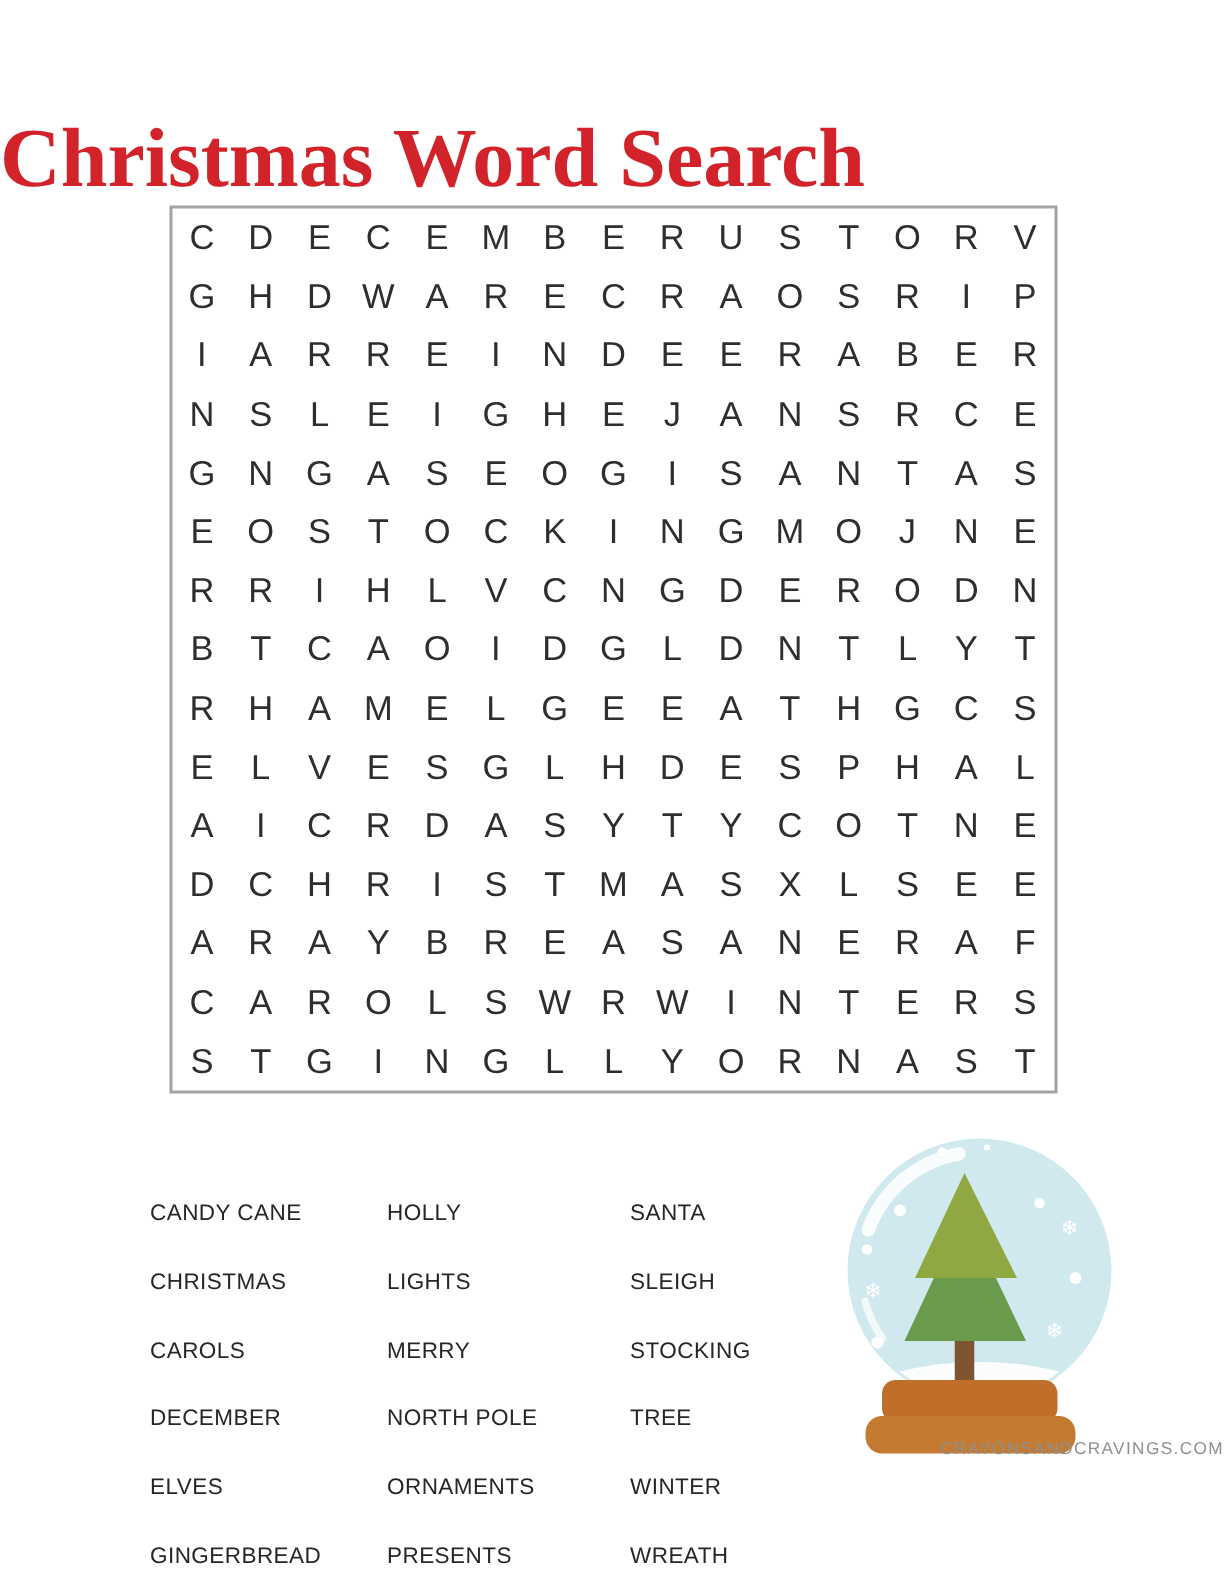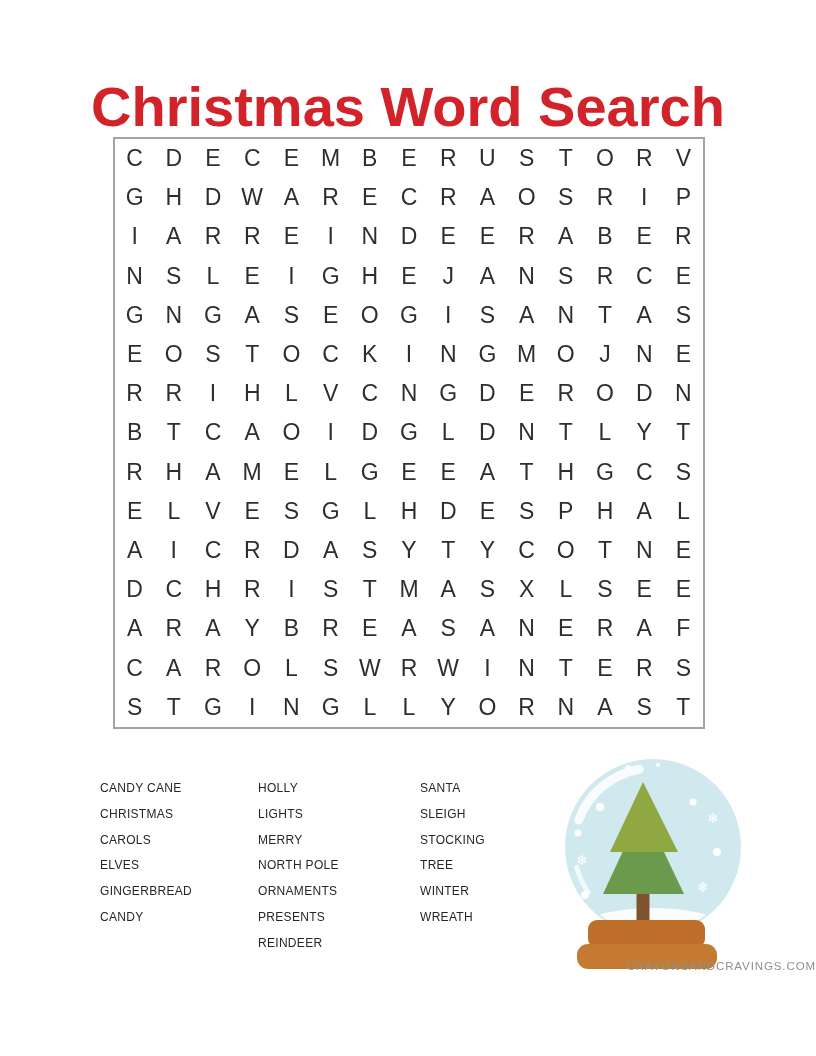--- a/index.html
+++ b/index.html
@@ -5,25 +5,25 @@
   html,body { margin:0; padding:0; }
   body {
     width:816px; height:1056px;
     background:#ffffff;
     font-family:"Liberation Sans", sans-serif;
     position:relative;
     overflow:hidden;
   }
   .title {
     position:absolute; top:36px; left:0; right:0;
-    text-align:center;
     font-size:56px; font-weight:700;
     color:var(--title-red,#d2232a);
     letter-spacing:0px;
     white-space:nowrap;
+    font-family:Liberation Serif, serif;
   }
   .grid-box {
     position:absolute; left:113px; top:137px;
     width:588px; height:588px;
     border:2px solid var(--grid-border,#a3a3a3);
     display:grid;
     grid-template-columns:repeat(15,1fr);
     grid-template-rows:repeat(15,1fr);
     background:#ffffff;
   }
@@ -34,24 +34,25 @@
   }
   .words {
     position:absolute; left:100px; top:776px;
     display:flex;
   }
   .word-col { display:flex; flex-direction:column; }
   .word-col:nth-child(1){ width:158px; }
   .word-col:nth-child(2){ width:162px; }
   .word {
     height:25.8px; line-height:25.8px;
-    font-size:12px; font-weight:500;
+    font-size:15px; font-weight:500;
     letter-spacing:0.3px;
     color:var(--word-text,#262626);
     white-space:nowrap;
+    margin-top:20px;
   }
   .footer {
     position:absolute; top:960px; left:0; right:0;
     text-align:right;
     font-size:11.5px; letter-spacing:0.9px;
     color:var(--footer-gray,#8f8f8f);
   }
   .globe-svg {
     position:absolute; left:550px; top:748px;
     width:215px; height:228px;
@@ -290,20 +291,21 @@
       <span class="cell">A</span>
       <span class="cell">S</span>
       <span class="cell">T</span>
     </div>
 
   <div class="words">
       <div class="word-col">
         <div class="word">CANDY CANE</div>
         <div class="word">CHRISTMAS</div>
         <div class="word">CAROLS</div>
+        <div class="word">DECEMBER</div>
         <div class="word">ELVES</div>
         <div class="word">GINGERBREAD</div>
         <div class="word">CANDY</div>
       </div>
       <div class="word-col">
         <div class="word">HOLLY</div>
         <div class="word">LIGHTS</div>
         <div class="word">MERRY</div>
         <div class="word">NORTH POLE</div>
         <div class="word">ORNAMENTS</div>

